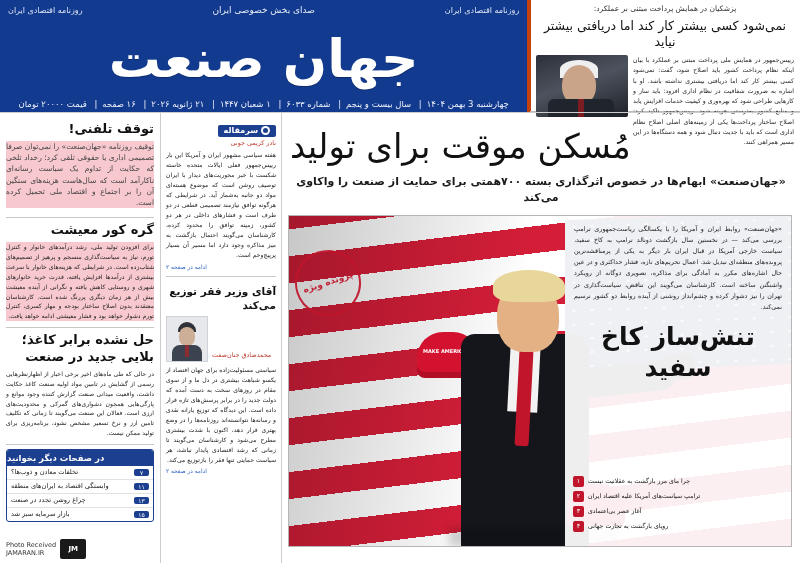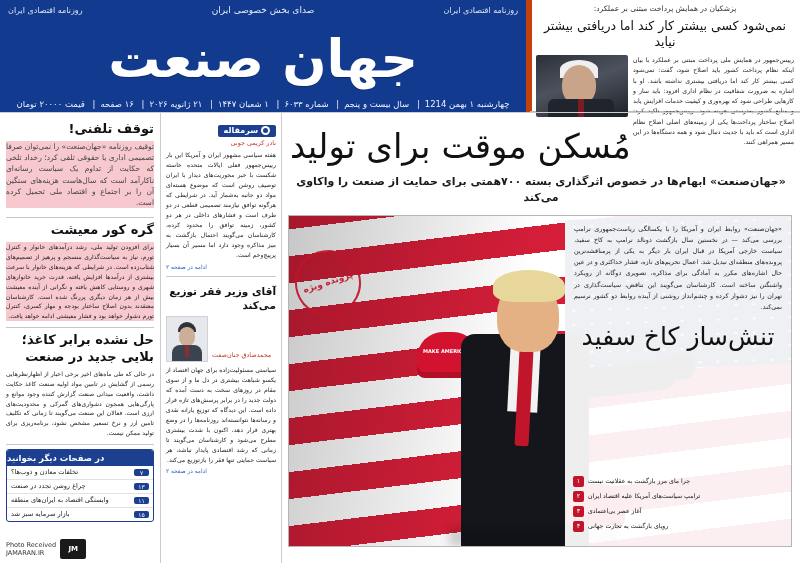--- a/index.html
+++ b/index.html
@@ -25,21 +25,21 @@
     font-family:"DejaVu Sans","Liberation Sans",sans-serif;
     font-size:52px;font-weight:bold;line-height:1;margin-top:6px;letter-spacing:-1px;
     text-shadow:0 1px 0 rgba(0,0,0,.25);
   }
   .masthead .issueline{
     position:absolute;bottom:3px;left:0;right:0;text-align:center;font-size:8.5px;color:#eef2fb;
     direction:rtl;
   }
   .masthead .issueline span{margin:0 5px;}
 
-  .topleft{width:270px;height:112px;position:relative;border-left:6px solid #c2410c;}
+  .topleft{width:270px;height:112px;position:relative;border-left:4px solid #c2410c;}
   .topnews{
     position:absolute;right:0;top:0;width:270px;height:112px;box-sizing:border-box;
     padding:4px 6px 4px 6px;border-bottom:1px solid #bbb;
   }
   .topnews .kicker{font-size:7.5px;color:#333;text-align:center;direction:rtl;line-height:1.4;}
   .topnews .headline{
     font-size:12.5px;font-weight:normal;color:#111;text-align:center;direction:rtl;
     line-height:1.35;margin:3px 0 4px 0;
   }
   .topnews .body{display:flex;flex-direction:row-reverse;gap:5px;}
@@ -125,21 +125,21 @@
   .fig-hatl{position:absolute;left:8px;top:86px;width:62px;height:46px;background:#d2122e;border-radius:26px 26px 8px 8px;
             box-shadow:inset 0 -6px 0 rgba(0,0,0,.15);}
   .fig-hatl:after{content:"MAKE AMERICA";position:absolute;left:6px;top:16px;font-size:5px;color:#fff;font-weight:bold;}
   .fig-hatr{position:absolute;left:158px;top:238px;width:58px;height:42px;background:#d2122e;border-radius:24px 24px 6px 6px;}
   .fig-shadow{position:absolute;left:40px;bottom:0;width:170px;height:18px;background:rgba(0,0,0,.18);filter:blur(4px);}
 
   
   .ovl{position:absolute;right:0;top:0;width:226px;height:330px;background:rgba(255,255,255,.93);
        padding:8px 9px;box-sizing:border-box;}
   .ovl .lede{font-size:6.4px;color:#222;line-height:1.75;text-align:justify;direction:rtl;}
-  .ovl .bighead{font-size:25px;font-weight:normal;color:#111;text-align:center;margin:8px 0 8px 0;line-height:1.25;}
+  .ovl .bighead{font-size:25px;font-weight:bold;color:#111;text-align:center;margin:8px 0 8px 0;line-height:1.25;}
   .stamp{position:absolute;left:6px;top:34px;width:62px;height:62px;border:2px solid #c0152b;border-radius:50%;
          color:#c0152b;font-size:9px;font-weight:bold;display:flex;align-items:center;justify-content:center;
          transform:rotate(-18deg);text-align:center;line-height:1.3;opacity:.92;}
   .bullets{position:absolute;right:8px;bottom:10px;width:210px;direction:rtl;}
   .bul{display:flex;flex-direction:row-reverse;align-items:flex-start;gap:4px;margin-bottom:4px;}
   .bul .n{flex:0 0 auto;width:11px;height:11px;background:#c0152b;color:#fff;font-size:6.5px;border-radius:2px;
           display:flex;align-items:center;justify-content:center;}
   .bul .t{font-size:6.2px;color:#111;line-height:1.5;}
 
   
@@ -154,21 +154,21 @@
 <div class="page">
 
   <div class="topstrip">
 
     <div class="masthead">
       <div class="slogan">صدای بخش خصوصی ایران</div>
       <div class="slogan-right">روزنامه اقتصادی ایران</div>
       <div class="slogan-left">روزنامه اقتصادی ایران</div>
       <div class="title">جهان صنعت</div>
       <div class="issueline">
-        <span>چهارشنبه ۱ بهمن 1214</span>|
+        <span>چهارشنبه 3 بهمن ۱۴۰۴</span>|
         <span>سال بیست و پنجم</span>|
         <span>شماره ۶۰۳۳</span>|
         <span>۱ شعبان ۱۴۴۷</span>|
         <span>۲۱ ژانویه ۲۰۲۶</span>|
         <span>۱۶ صفحه</span>|
         <span>قیمت ۲۰۰۰۰ تومان</span>
       </div>
     </div>
 
     <div class="topleft">
@@ -205,26 +205,26 @@
       <p class="para">در حالی که طی ماه‌های اخیر برخی اخبار از اظهارنظرهایی رسمی از گشایش در تامین مواد اولیه صنعت کاغذ حکایت داشت، واقعیت میدانی صنعت گزارش کننده وجود موانع و پارگی‌هایی همچون دشواری‌های گمرکی و محدودیت‌های ارزی است. فعالان این صنعت می‌گویند تا زمانی که تکلیف تامین ارز و نرخ تسعیر مشخص نشود، برنامه‌ریزی برای تولید ممکن نیست.</p>
     </div>
 
     <div class="indexbox">
       <div class="ihead">در صفحات دیگر بخوانید</div>
       <div class="irow">
         <span>تخلفات معادن و ذوب‌ها؟</span>
         <span class="pg">۷</span>
       </div>
       <div class="irow">
+        <span>وابستگی اقتصاد به ایران‌های منطقه</span>
+        <span class="pg">۱۱</span>
+      </div>
+      <div class="irow">
         <span>چراغ روشن تجدد در صنعت</span>
         <span class="pg">۱۳</span>
-      </div>
-      <div class="irow">
-        <span>وابستگی اقتصاد به ایران‌های منطقه</span>
-        <span class="pg">۱۱</span>
       </div>
       <div class="irow">
         <span>بازار سرمایه سبز شد</span>
         <span class="pg">۱۵</span>
       </div>
     </div>
   </div>
 
   <div class="midcol">
 

